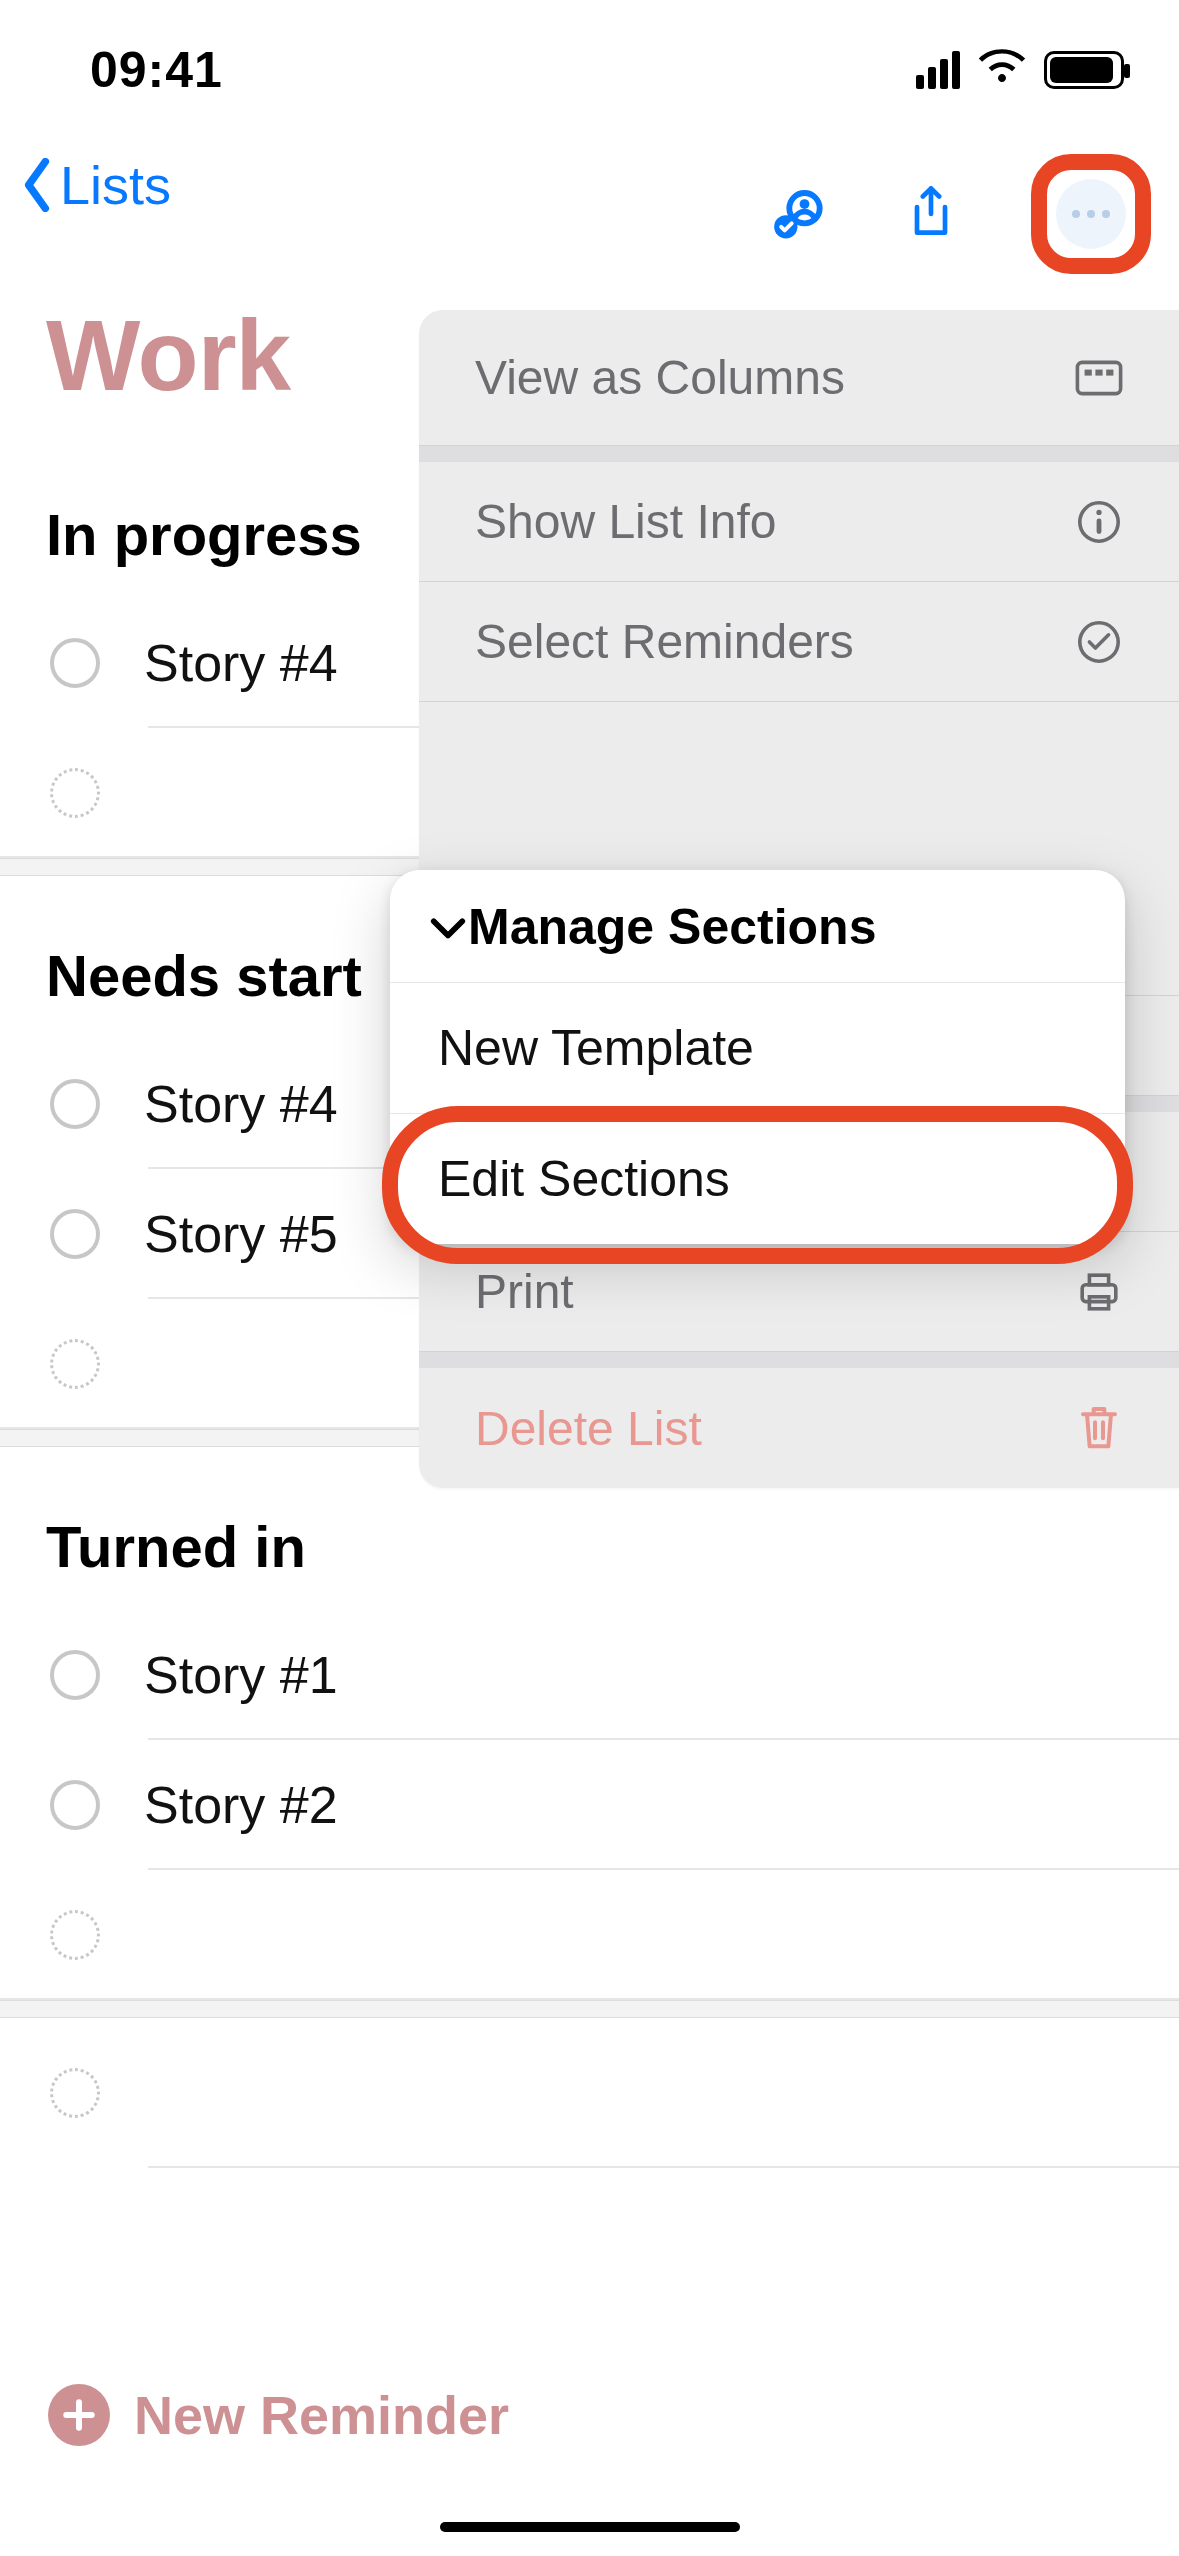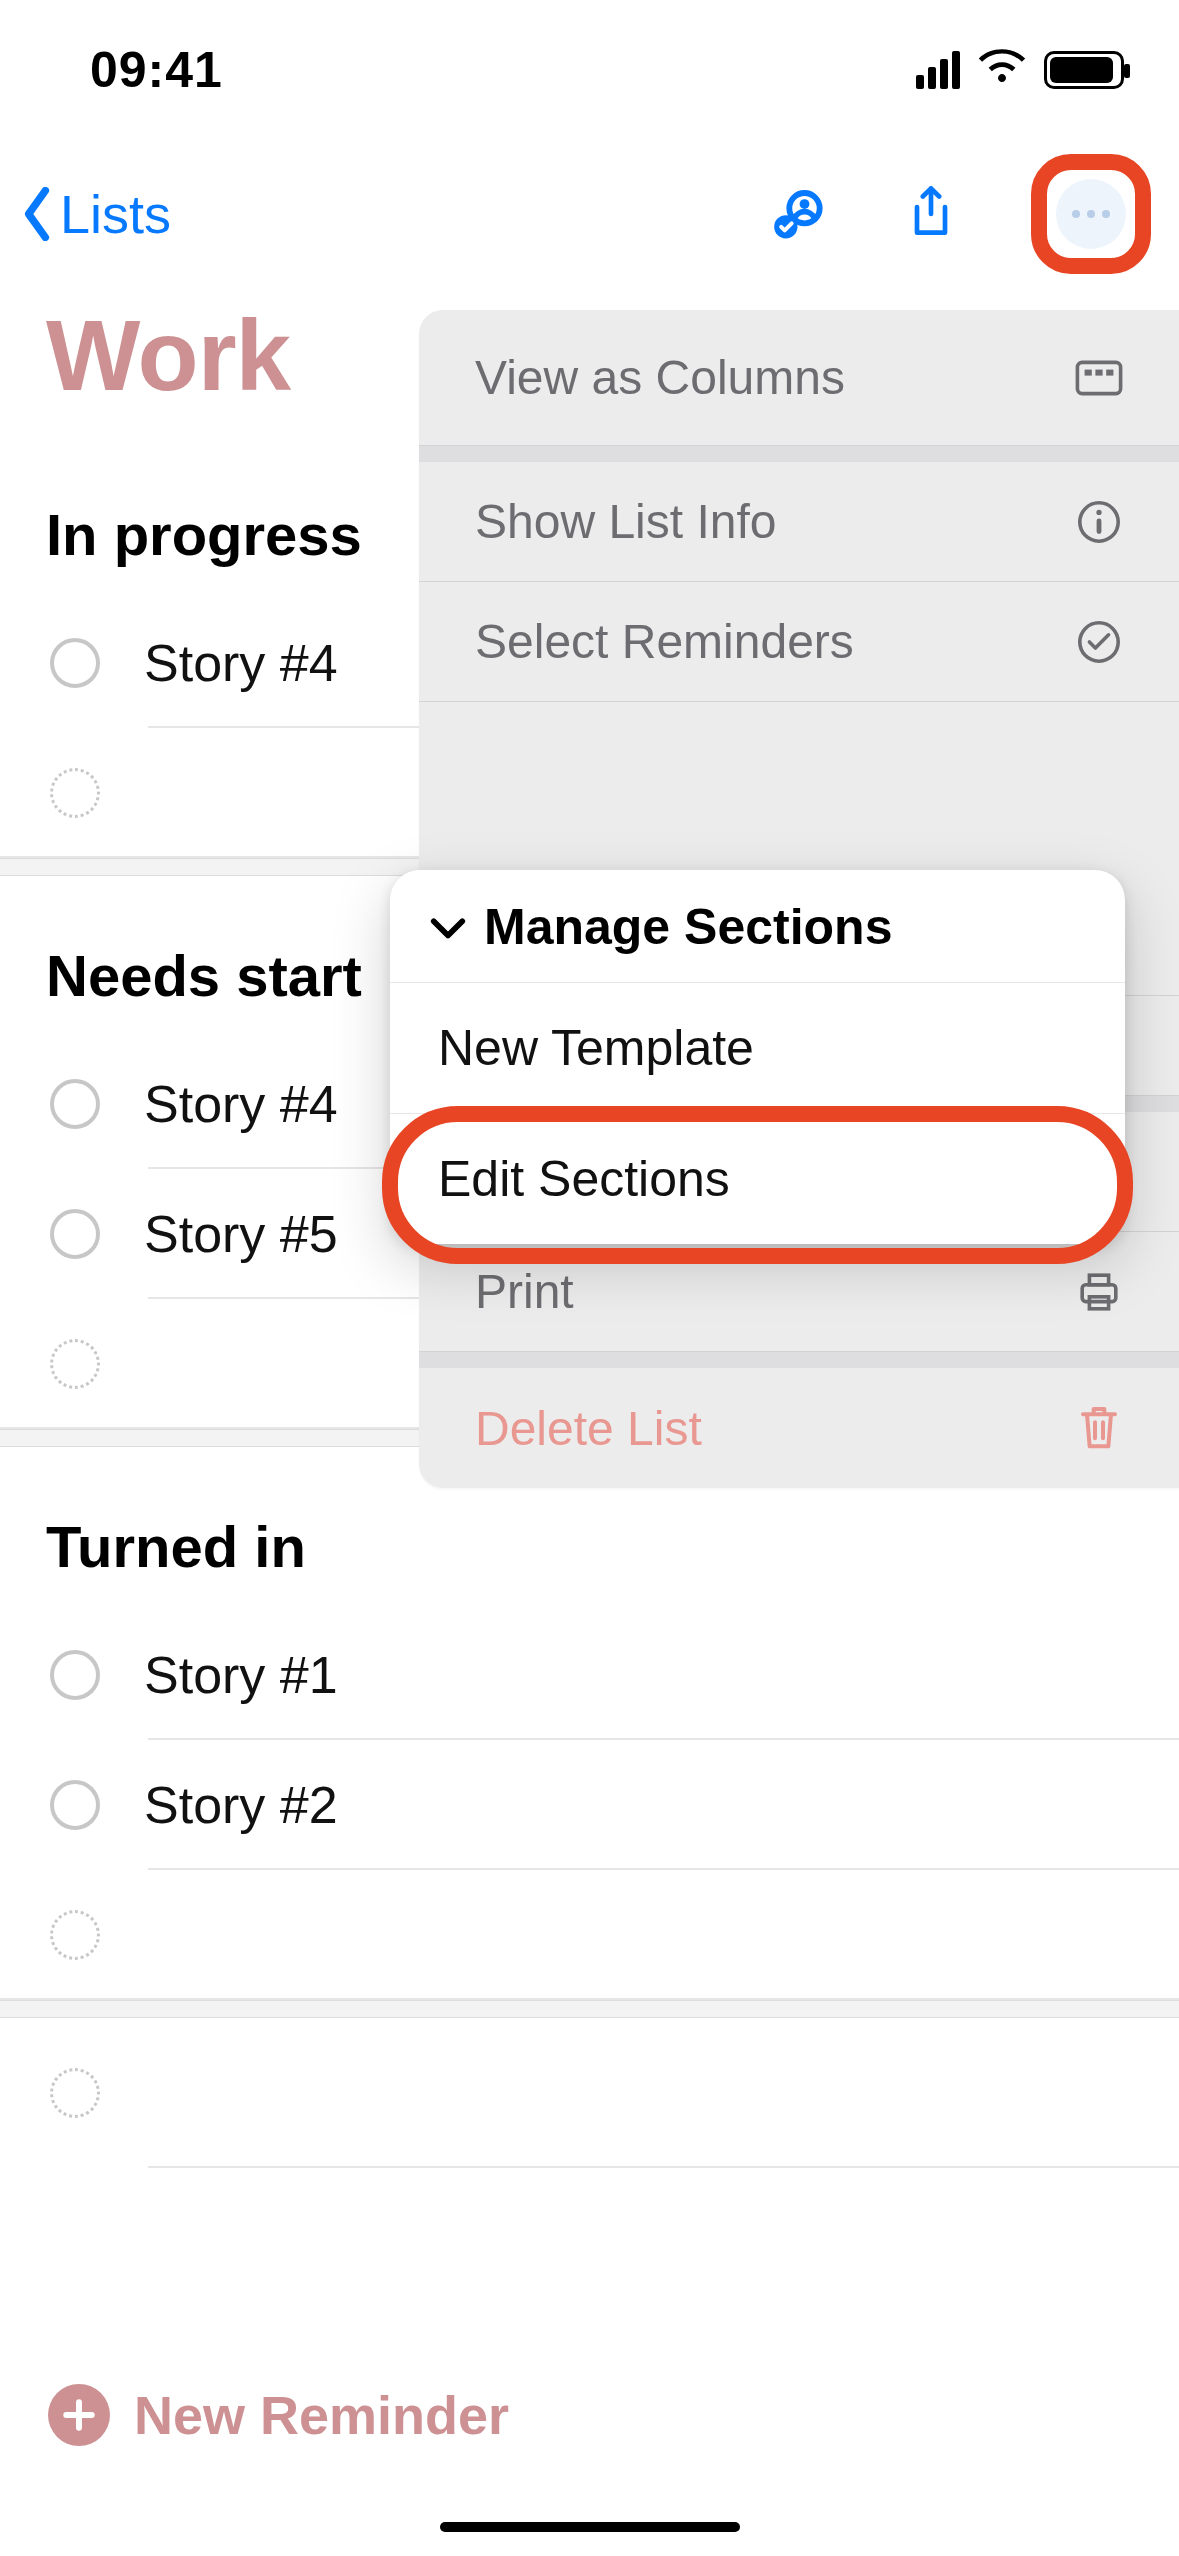--- a/index.html
+++ b/index.html
@@ -13,21 +13,21 @@
     .signal-bars span:nth-child(1){height:14px;}
     .signal-bars span:nth-child(2){height:22px;}
     .signal-bars span:nth-child(3){height:30px;}
     .signal-bars span:nth-child(4){height:38px;}
     .wifi-icon svg { width: 48px; height: 40px; }
     .batt { width: 80px; height: 38px; border: 3px solid #000; border-radius: 10px; position: relative; }
     .batt::after { content: ""; position: absolute; right: -9px; top: 10px; width: 6px; height: 14px; background: #000; border-radius: 2px; }
     .batt .fill { position: absolute; left: 3px; top: 3px; bottom: 3px; right: 8px; background: #000; border-radius: 6px; }
 
     
-    .nav { display: flex; align-items: center; justify-content: space-between; padding: 14px 28px 24px 22px; }
+    .nav { display: flex; align-items: flex-start; justify-content: space-between; padding: 14px 28px 24px 22px; }
     .back { display: flex; align-items: center; color: #0679ff; font-size: 54px; gap: 8px; }
     .back svg { width: 30px; height: 54px; }
     .nav-actions { display: flex; align-items: center; gap: 70px; }
     .nav-btn { width: 60px; height: 60px; display: flex; align-items: center; justify-content: center; color: #0679ff; }
     .avatar-share svg, .share-icon svg { width: 56px; height: 56px; }
 
     .more-btn-wrap { position: relative; width: 120px; height: 120px; display: flex; align-items: center; justify-content: center; }
     .more-ring { position: absolute; inset: 0; border: 16px solid #e84524; border-radius: 40px; }
     .more-inner { width: 70px; height: 70px; border-radius: 50%; background: #eef4fb; display: flex; align-items: center; justify-content: center; gap: 7px; }
     .more-inner span { width: 8px; height: 8px; border-radius: 50%; background: #b7cde8; }
@@ -65,21 +65,21 @@
     .pop-item.nogap { height: 136px; }
     .pop-item .ic { width: 48px; height: 48px; color: #6d6d71; display: flex; align-items: center; justify-content: center; }
     .pop-sep { height: 16px; background: #dedee0; }
     .pop-item.delete { color: #e99791; }
     .pop-item.delete .ic { color: #e99791; }
     .pop-item.last { border-bottom: 0; }
 
     
     .subpop { position: absolute; top: 870px; left: 390px; width: 735px; background: #fff; border-radius: 30px; box-shadow: 0 20px 60px rgba(0,0,0,0.18), 0 4px 14px rgba(0,0,0,0.12); overflow: visible; }
     .sub-header { display: flex; align-items: center; justify-content: space-between; padding: 28px 48px 26px 38px; border-bottom: 1.5px solid #e7e7e8; }
-    .sub-header-left { display: flex; align-items: center; gap: 16px; }
+    .sub-header-left { display: flex; align-items: center; }
     .sub-header-left svg { width: 40px; height: 40px; }
     .sub-title { font-size: 50px; font-weight: 700; }
     .sub-item { padding: 36px 48px; font-size: 50px; color: #111; border-bottom: 1.5px solid #e7e7e8; }
     .sub-item.last { border-bottom: 0; }
 
     .sub-highlight { position: absolute; left: -8px; right: -8px; top: 236px; height: 158px; border: 16px solid #e84524; border-radius: 76px; pointer-events: none; z-index: 5; }
   </style>
 </head>
 <body>
 

